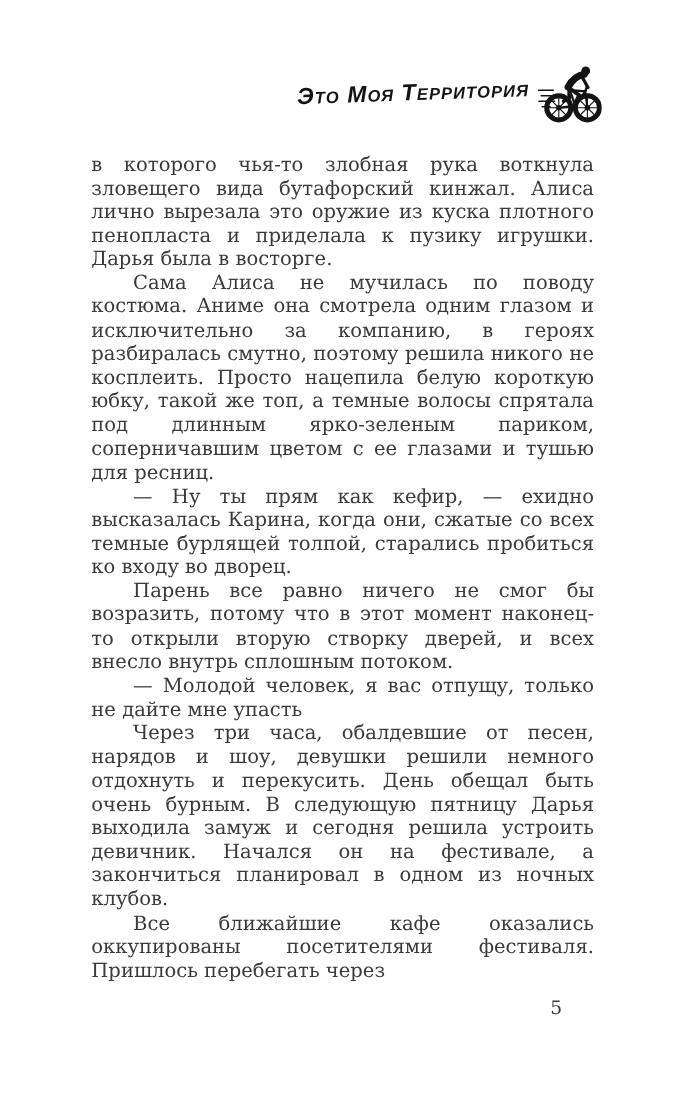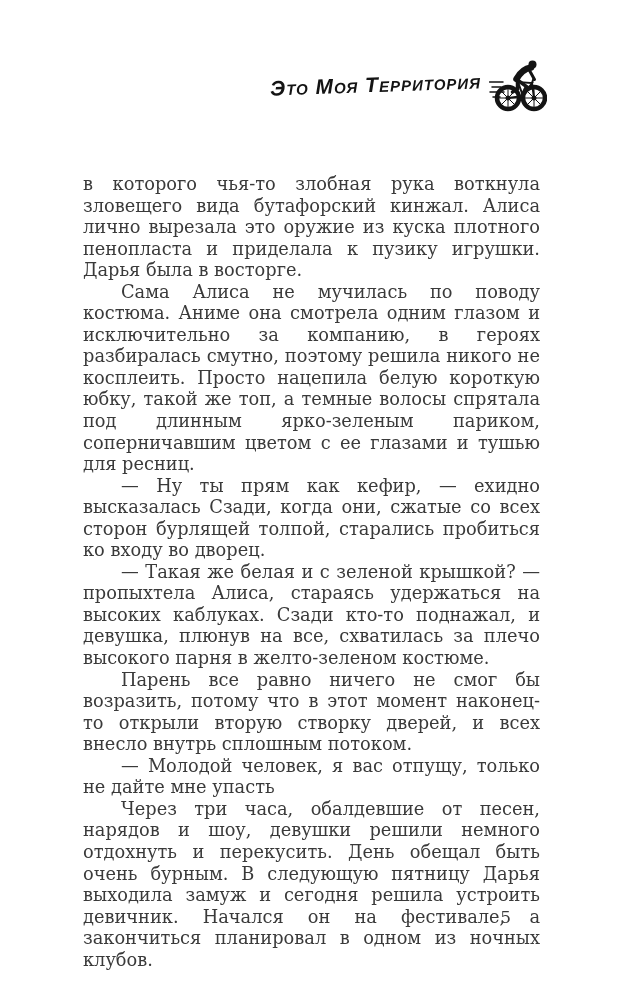--- a/index.html
+++ b/index.html
@@ -45,21 +45,20 @@
   
   .text-block {
     position: absolute;
     left: 83px;
     top: 139px;
     width: 457px;
     font-size: 17.8px;
     line-height: 21.55px;
     text-align: justify;
     hyphens: auto;
-    margin-top: 34px;
     -webkit-hyphens: auto;
   }
   .para {
     margin: 0;
     padding: 0;
     text-indent: 38px;
   }
   .para.continued {
     text-indent: 0;
   }
@@ -127,22 +126,22 @@
           <path d="M57 44 L75 57 L66 76" fill="none" stroke-width="7"></path>
           <path d="M57 44 L57 62 L47 68" fill="none" stroke-width="7"></path>
         </g>
       </svg>
     </span>
   </header>
 
   <main class="text-block">
     <p class="para continued">в которого чья-то злобная рука воткнула зловещего вида бутафорский кинжал. Алиса лично вырезала это оружие из куска плотного пенопласта и приделала к пузику игрушки. Дарья была в восторге.</p>
     <p class="para">Сама Алиса не мучилась по поводу костюма. Аниме она смотрела одним глазом и исключительно за компанию, в героях разбиралась смутно, поэтому решила никого не косплеить. Просто нацепила белую короткую юбку, такой же топ, а темные волосы спрятала под длинным ярко-зеленым париком, соперничавшим цветом с ее глазами и тушью для ресниц.</p>
-    <p class="para">— Ну ты прям как кефир, — ехидно высказалась Сзади, когда они, сжатые со всех сторон бурлящей толпой, старались пробиться ко входу во дворец.</p>
-    <p class="para">— Такая же белая и с зеленой крышкой? — пропыхтела Алиса, стараясь удержаться на высоких каблуках. Сзади кто-то поднажал, и девушка, плюнув на все, схватилась за плечо высокого парня в желто-зеленом костюме.</p>
+    <p class="para">— Ну ты прям как кефир, — ехидно высказалась Карина, когда они, сжатые со всех темные бурлящей толпой, старались пробиться ко входу во дворец.</p>
     <p class="para">Парень все равно ничего не смог бы возразить, потому что в этот момент наконец-то открыли вторую створку дверей, и всех внесло внутрь сплошным потоком.</p>
     <p class="para">— Молодой человек, я вас отпущу, только не дайте мне упасть</p>
     <p class="para">Через три часа, обалдевшие от песен, нарядов и шоу, девушки решили немного отдохнуть и перекусить. День обещал быть очень бурным. В следующую пятницу Дарья выходила замуж и сегодня решила устроить девичник. Начался он на фестивале, а закончиться планировал в одном из ночных клубов.</p>
+    <p class="para">Все ближайшие кафе оказались оккупированы посетителями фестиваля. Пришлось перебегать через</p>
   </main>
 
   <div class="folio">5</div>
 
 </div>
 
 </body></html>

